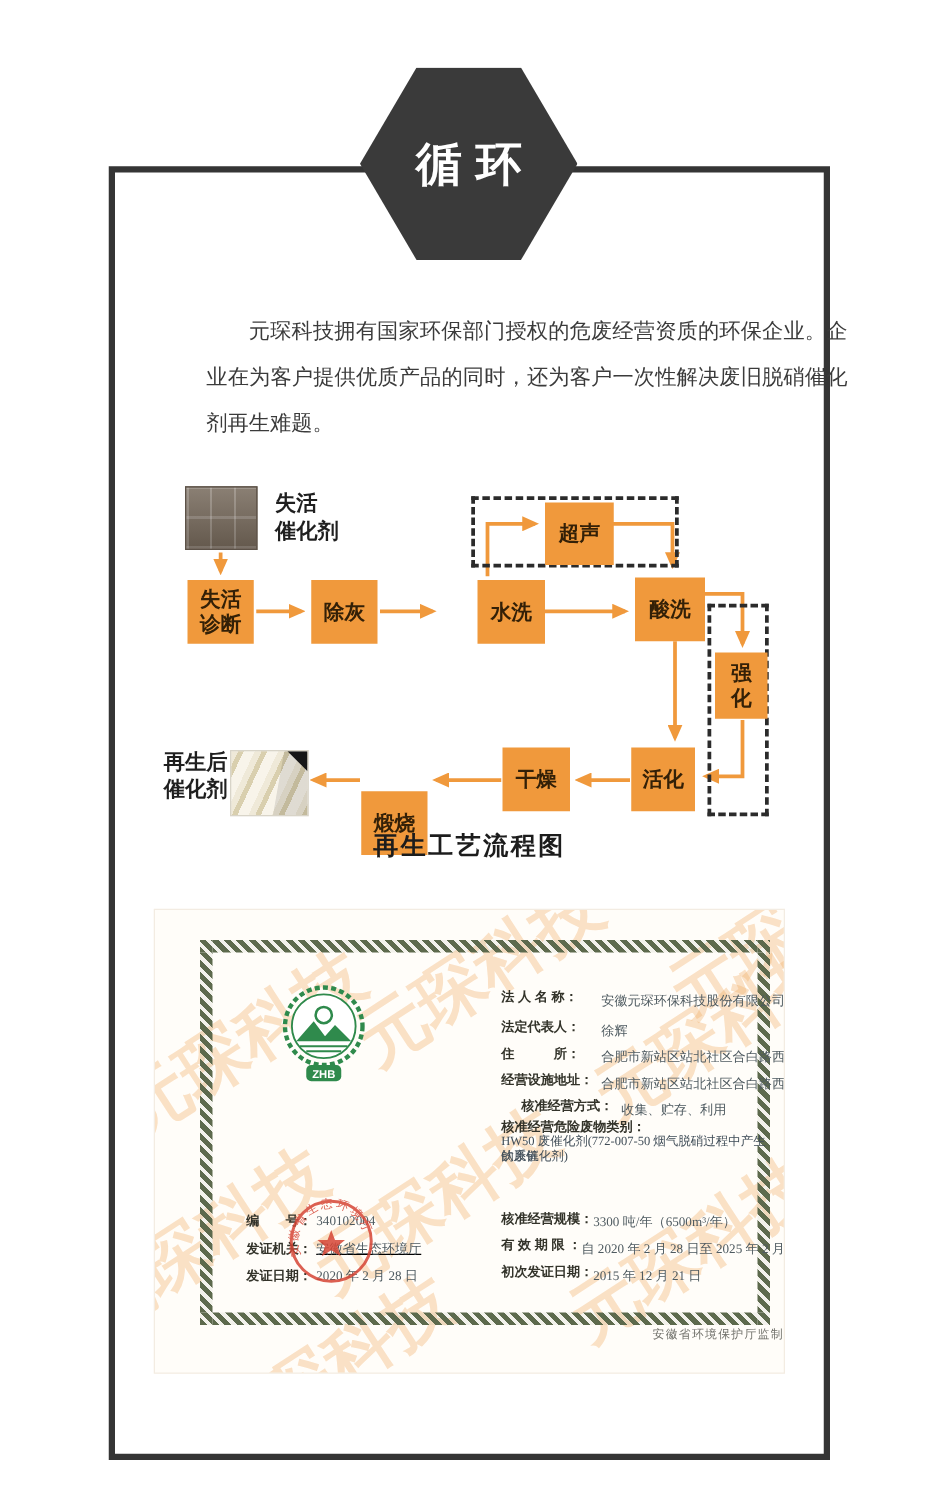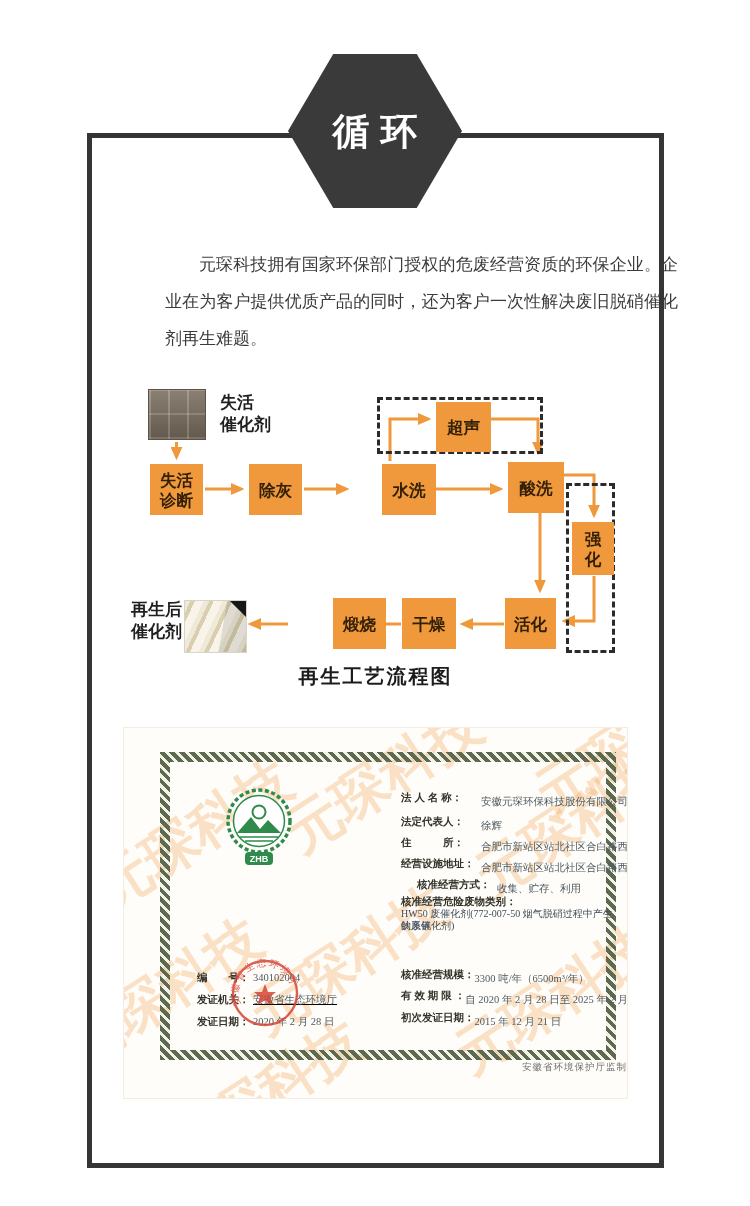--- a/index.html
+++ b/index.html
@@ -130,21 +130,21 @@
   <div class="fbox" style="left:436px;top:402px;width:55px;height:50px;">超声</div>
   <div class="fbox" style="left:508px;top:462px;width:56px;height:51px;">酸洗</div>
   <div class="fbox" style="left:572px;top:522px;width:42px;height:53px;">
     <span>
         <span style="display:block">强</span>
         <span style="display:block">化</span>
       </span>
   </div>
   <div class="fbox" style="left:505px;top:598px;width:51px;height:51px;">活化</div>
   <div class="fbox" style="left:402px;top:598px;width:54px;height:51px;">干燥</div>
-  <div class="fbox" style="left:289px;top:598px;width:53px;height:51px;margin-left:44px;">煅烧</div>
+  <div class="fbox" style="left:289px;top:633px;width:53px;height:51px;">煅烧</div>
 
   <div class="fcaption">再生工艺流程图</div>
 
   <div class="cert">
 
     <span class="wm" style="left:-40px;top:70px;">元琛科技</span>
     <span class="wm" style="left:150px;top:14px;">元琛科技</span>
     <span class="wm" style="left:340px;top:58px;">元琛科技</span>
     <span class="wm" style="left:-70px;top:228px;">元琛科技</span>
     <span class="wm" style="left:115px;top:196px;">元琛科技</span>

